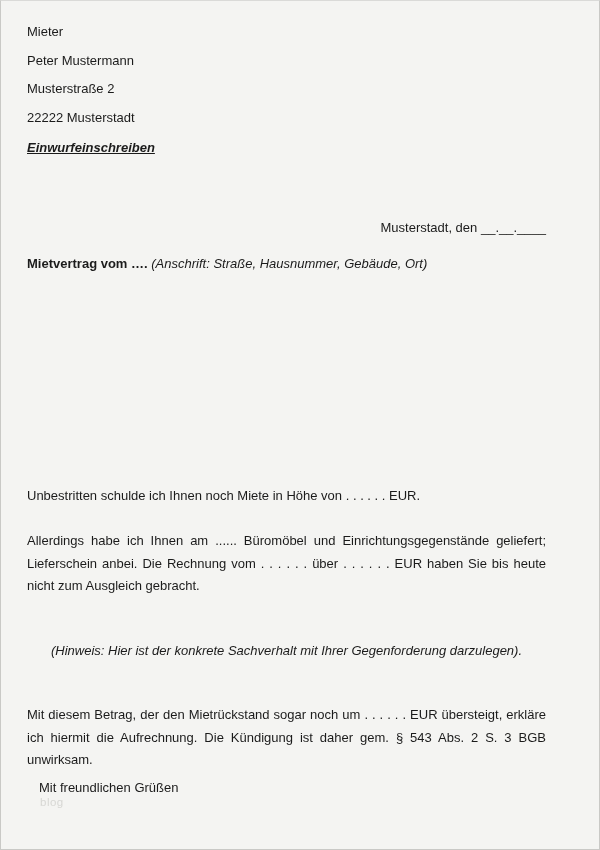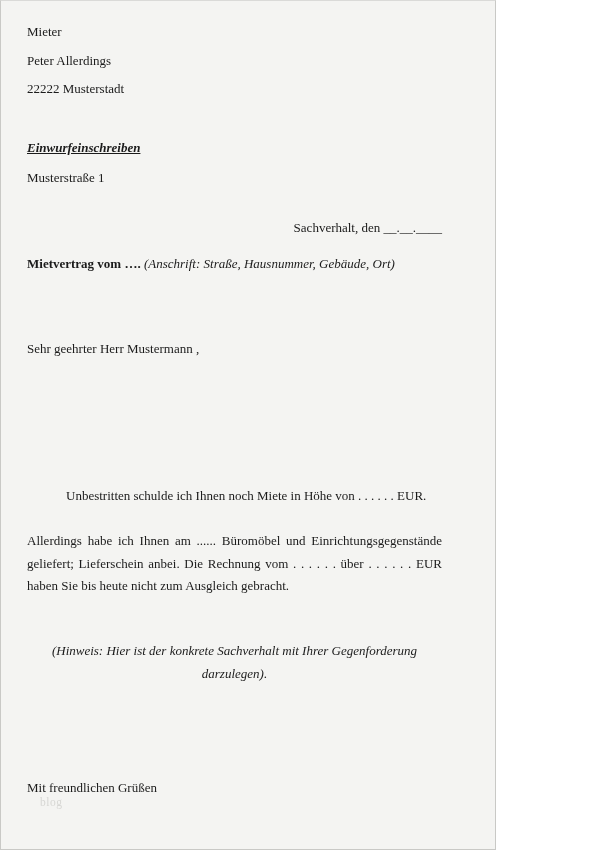--- a/index.html
+++ b/index.html
@@ -2,27 +2,27 @@
 <html lang="de"><head>
 <meta charset="utf-8">
 <style>
   html, body {
     margin: 0;
     padding: 0;
     background: #ffffff;
   }
   .page {
     position: relative;
-    width: 496px;
+    width: 600px;
     height: 850px;
     box-sizing: border-box;
     background: #f4f4f2;
     border: 1px solid #c9c9c6;
     border-top-color: #dadad8;
-    font-family: Liberation Serif, serif;
+    font-family: Liberation Sans, sans-serif;
     color: #1b1b1b;
     font-size: 13px;
     overflow: hidden;
   }
   .block { position: absolute; left: 26px; right: 53px; }
 
   .addr { line-height: 14.3px; white-space: pre-line; }
   .addr div { line-height: 14.3px; }
   .sender { top: 10px; }
   .recipient { top: 125px; }
@@ -41,65 +41,65 @@
   .subject1 .subj-bold { font-weight: bold; }
   .subject1 .subj-italic { font-style: italic; }
   .subject2 { top: 279px; line-height: 14.5px; }
   .salutation { top: 341px; line-height: 14.5px; }
 
   .para {
     line-height: 22.5px;
     text-align: justify;
   }
   .p1 { top: 398px; }
-  .p2 { top: 484px; text-align: left; margin-left: 39px; }
+  .p2 { top: 484px; text-align: left; }
   .p3 { top: 529px; }
   .note { top: 639px; font-style: italic; text-align: center; }
   .p4 { top: 703px; }
 
-  .closing { top: 780px; line-height: 14.5px; }
+  .closing { top: 780px; line-height: 14.5px; margin-left: 12px; }
 
   .watermark {
     position: absolute;
     left: 39px;
     top: 795px;
     font-size: 11.5px;
     color: #d7d7d4;
     letter-spacing: 0.5px;
     text-align: center;
   }
 </style>
 </head>
 <body>
 
 <div class="page">
 
   <div class="block addr sender">
     <div>Mieter</div>
-    <div>Peter Allerdings</div>
+    <div>Peter Mustermann</div>
+    <div>Musterstraße 2</div>
     <div>22222 Musterstadt</div>
   </div>
 
   <div class="block addr recipient">
     <div class="delivery">Einwurfeinschreiben</div>
-    <div>Musterstraße 1</div>
   </div>
 
-  <div class="block date-line">Sachverhalt, den __.__.____</div>
+  <div class="block date-line">Musterstadt, den __.__.____</div>
 
   <div class="block subject1"><span class="subj-bold">Mietvertrag vom ….</span> <span class="subj-italic">(Anschrift: Straße, Hausnummer, Gebäude, Ort)</span></div>
 
 
-  <div class="block salutation">Sehr geehrter Herr Mustermann ,</div>
 
 
   <div class="block para p2">Unbestritten schulde ich Ihnen noch Miete in Höhe von . . . . . . EUR.</div>
 
   <div class="block para p3">Allerdings habe ich Ihnen am ...... Büromöbel und Einrichtungsgegenstände geliefert; Lieferschein anbei. Die Rechnung vom . . . . . . über . . . . . . EUR haben Sie bis heute nicht zum Ausgleich gebracht.</div>
 
   <div class="block para note">(Hinweis: Hier ist der konkrete Sachverhalt mit Ihrer Gegenforderung darzulegen).</div>
 
+  <div class="block para p4">Mit diesem Betrag, der den Mietrückstand sogar noch um . . . . . . EUR übersteigt, erkläre ich hiermit die Aufrechnung. Die Kündigung ist daher gem. § 543 Abs. 2 S. 3 BGB unwirksam.</div>
 
   <div class="block closing">Mit freundlichen Grüßen</div>
 
   <div class="watermark">blog</div>
 
 </div>
 
 </body></html>

